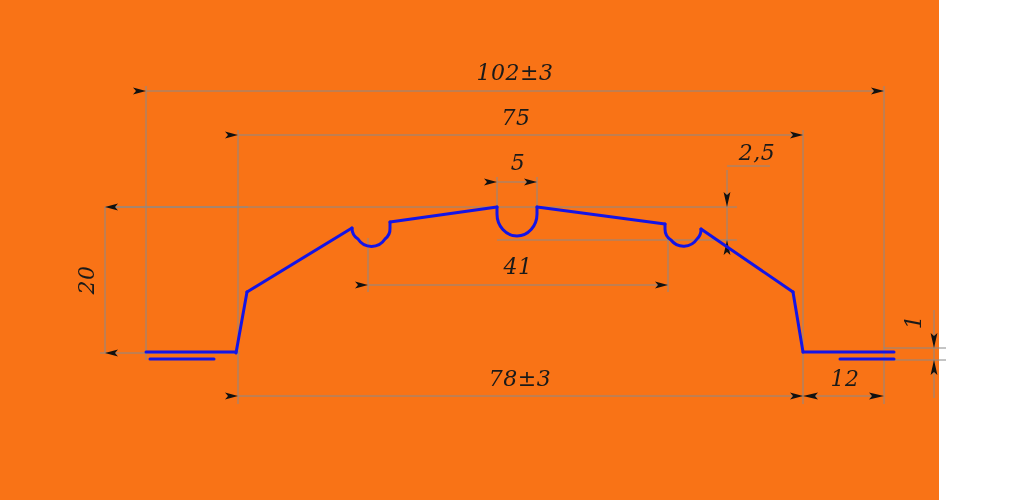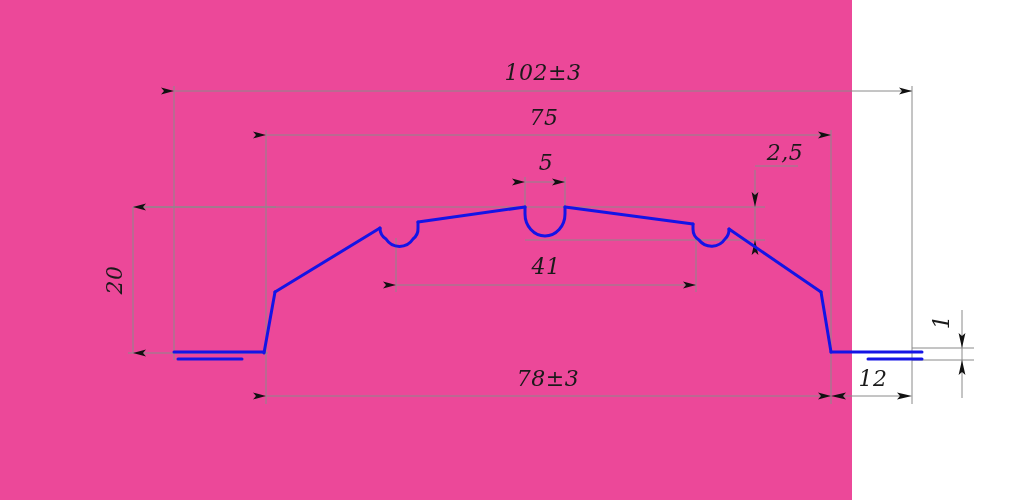--- a/index.html
+++ b/index.html
@@ -8,24 +8,23 @@
     background: #ffffff;
   }
   body {
     width: 1024px;
     height: 500px;
     overflow: hidden;
     font-family: "DejaVu Sans", sans-serif;
   }
   #drawing-root {
     position: relative;
-    width: 824px;
+    width: 939px;
     height: 500px;
-    background: #ec4899;
-    padding-left: 28px;
+    background: #f97316;
   }
   svg#tech-drawing {
     display: block;
     width: 1024px;
     height: 500px;
   }
   .dim-text {
     font-family: "DejaVu Serif", serif;
     font-style: italic;
     font-size: 22px;

